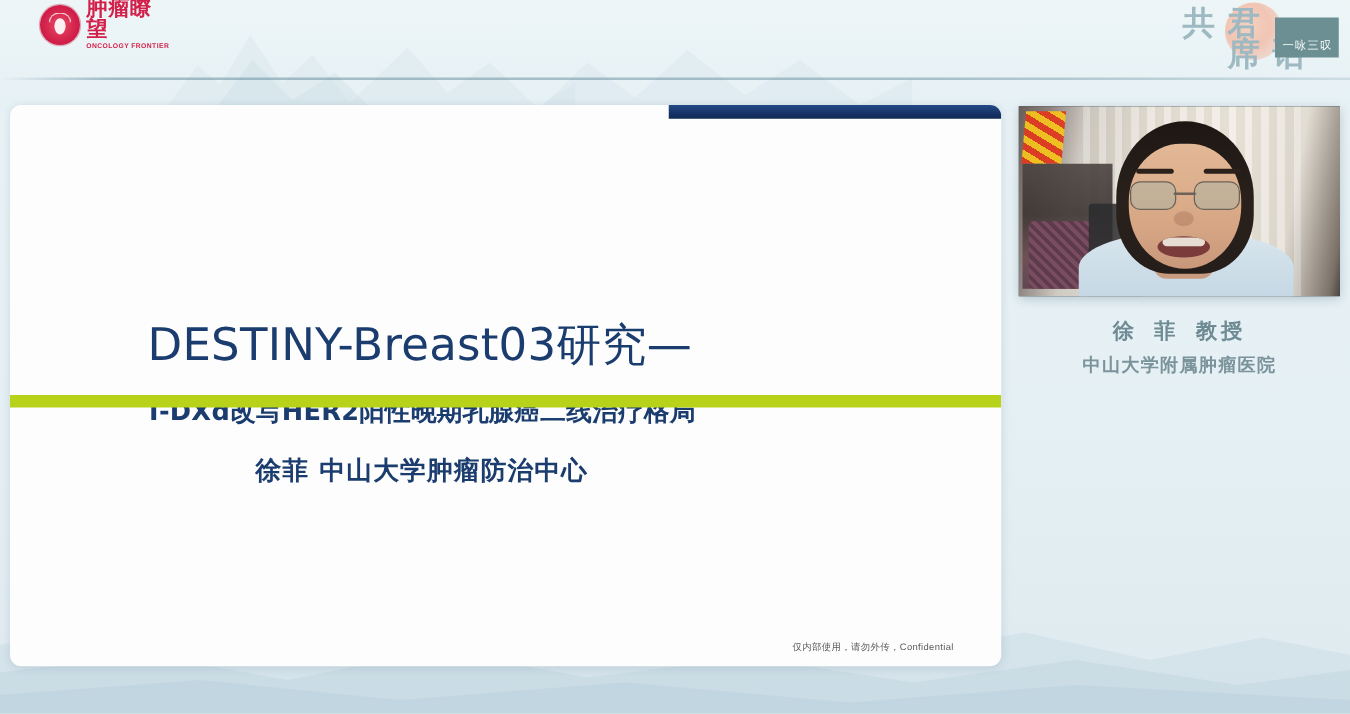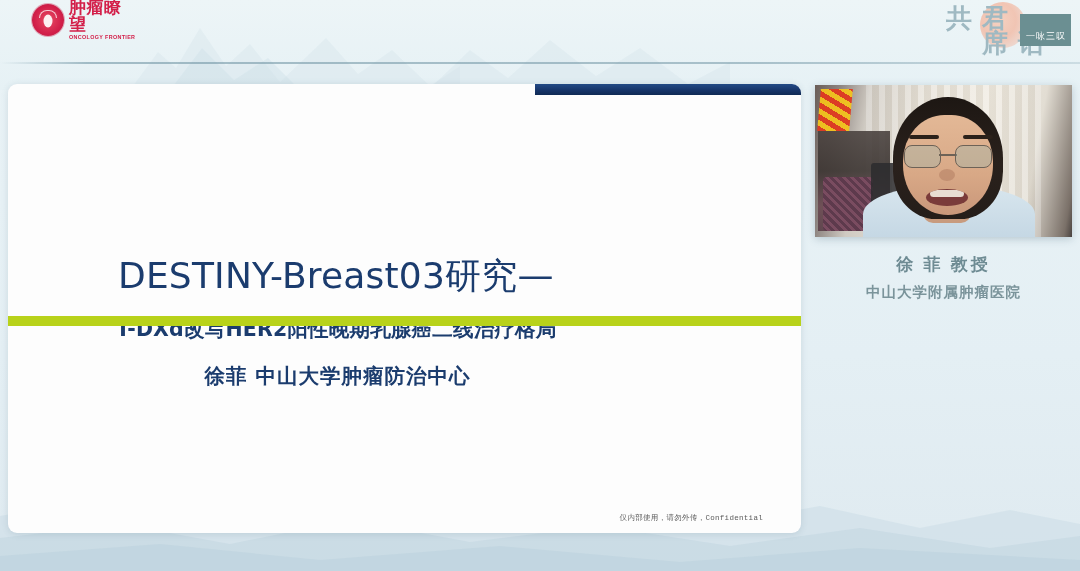--- a/index.html
+++ b/index.html
@@ -63,21 +63,21 @@
   .title-block{position:absolute;left:0;top:140px;width:793px;}
   .t-line1{font-family:"DejaVu Sans",sans-serif;font-weight:400;font-size:36px;
         color:#1b3c6e;margin-left:110px;letter-spacing:.2px;white-space:nowrap;margin-top:28px;}
   .t-line2{font-family:"DejaVu Sans",sans-serif;font-weight:700;font-size:20.5px;
         color:#1b3c6e;margin-left:108px;margin-top:14px;letter-spacing:.2px;white-space:nowrap;}
   .green-bar{position:absolute;left:0;top:232px;width:793px;height:10px;background:#b8d21a;}
   .presenter{position:absolute;left:0;top:278px;width:659px;text-align:center;}
   .presenter span{font-family:"DejaVu Sans",sans-serif;font-weight:700;font-size:20.5px;
         color:#1b3c6e;letter-spacing:1px;}
   .confidential{position:absolute;right:38px;bottom:10px;font-size:7.5px;color:#5a5a5a;
-        font-family:Liberation Mono, monospace;letter-spacing:.3px;}
+        font-family:Liberation Sans, sans-serif;letter-spacing:.3px;}
 
   
   .video{position:absolute;left:815px;top:85px;width:257px;height:152px;
         background:#2c3338;overflow:hidden;
         box-shadow:0 2px 8px rgba(60,95,115,.28);}
   .v-room{position:absolute;inset:0;
         background:linear-gradient(100deg,#6a5d57 0%,#8d8480 9%,#cfcac2 20%,#e7e2d8 40%,#efeae0 62%,#e2ddd3 82%,#7a7068 97%,#4a4340 100%);}
   .v-curtain{position:absolute;left:20%;top:0;width:68%;height:100%;
         background:repeating-linear-gradient(90deg,rgba(255,255,255,.26) 0 6px,rgba(190,182,168,.2) 6px 13px);}
   .v-flag{position:absolute;left:4px;top:4px;width:32px;height:42px;
@@ -105,21 +105,21 @@
   .v-brow.l{left:94px;} .v-brow.r{left:148px;}
   .v-mouth{position:absolute;left:111px;top:104px;width:42px;height:17px;border-radius:50%;
         background:#7a3b3a;overflow:hidden;}
   .v-mouth:after{content:"";position:absolute;left:4px;top:1px;width:34px;height:7px;
         border-radius:4px;background:#e8ddd2;}
   .v-nose{position:absolute;left:124px;top:84px;width:16px;height:12px;border-radius:50%;
         background:rgba(178,125,98,.55);}
 
   
   .speaker{position:absolute;left:815px;top:253px;width:257px;text-align:center;}
-  .sp-name{font-family:Liberation Serif, serif;font-size:17px;font-weight:700;color:#6e8b93;
+  .sp-name{font-family:Liberation Mono, monospace;font-size:17px;font-weight:700;color:#6e8b93;
         letter-spacing:3px;}
   .sp-org{font-family:"DejaVu Sans",sans-serif;font-size:14.5px;font-weight:700;color:#7b949b;
         letter-spacing:1px;margin-top:7px;}
 </style>
 </head>
 <body>
 
 <div class="stage">
 
   <div class="bg">

